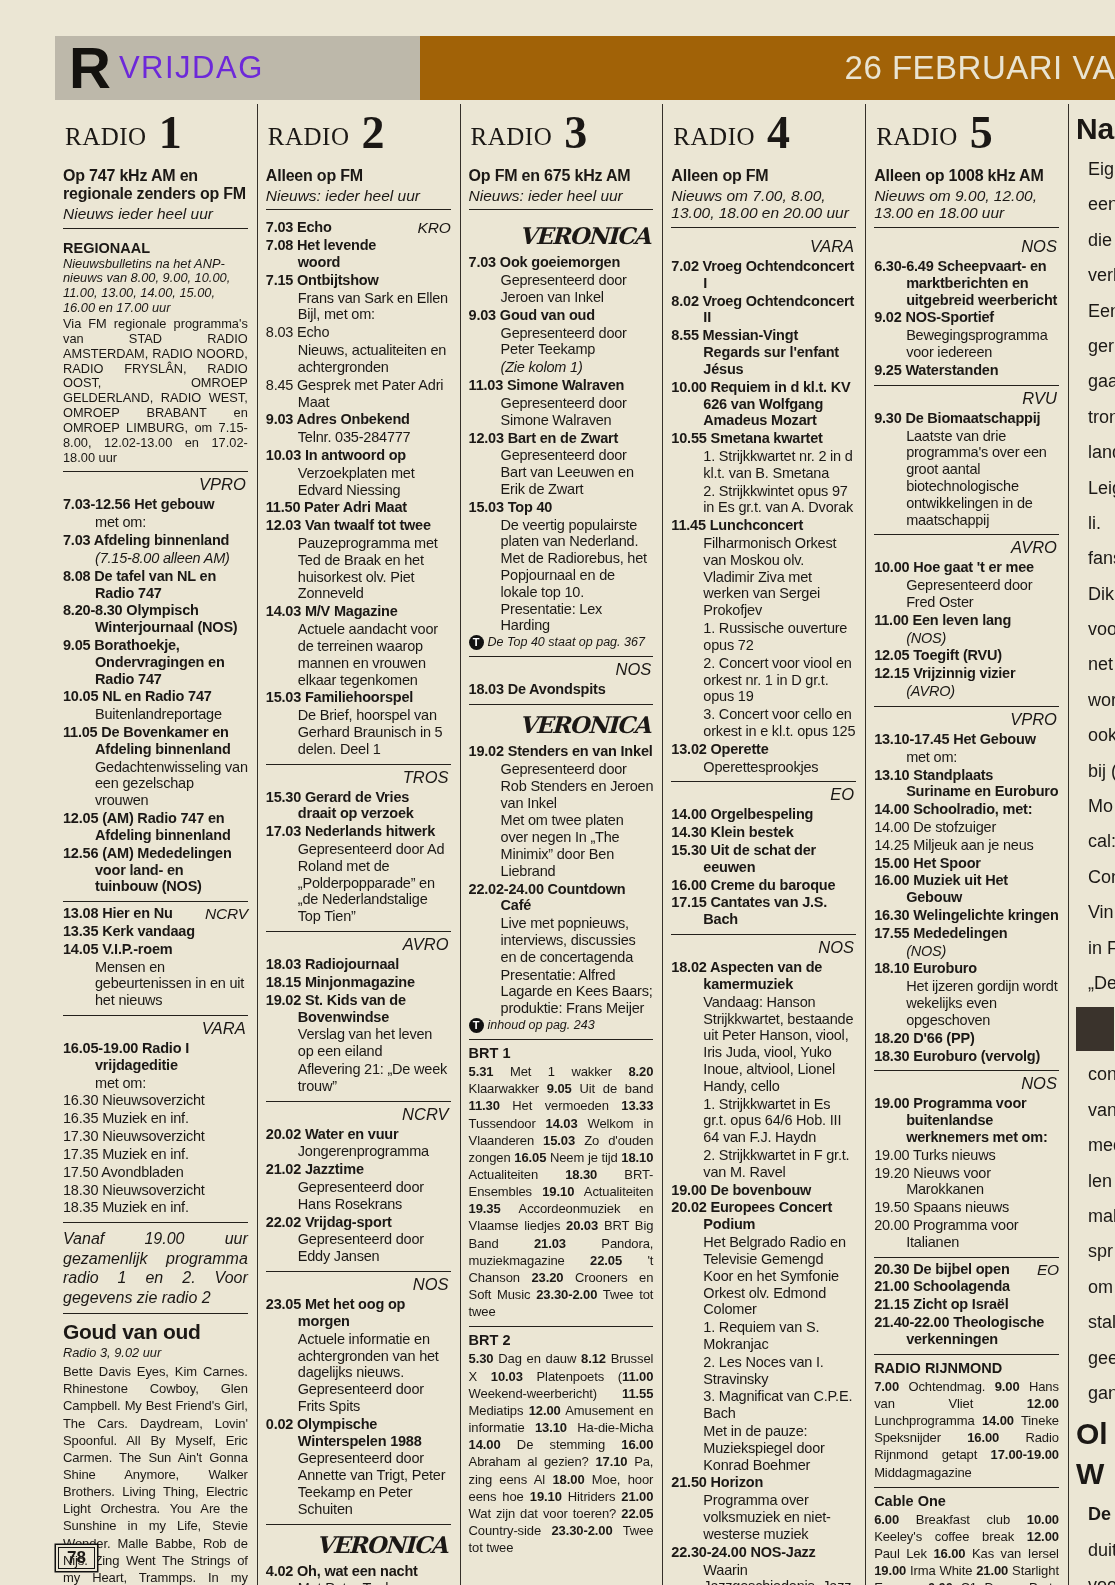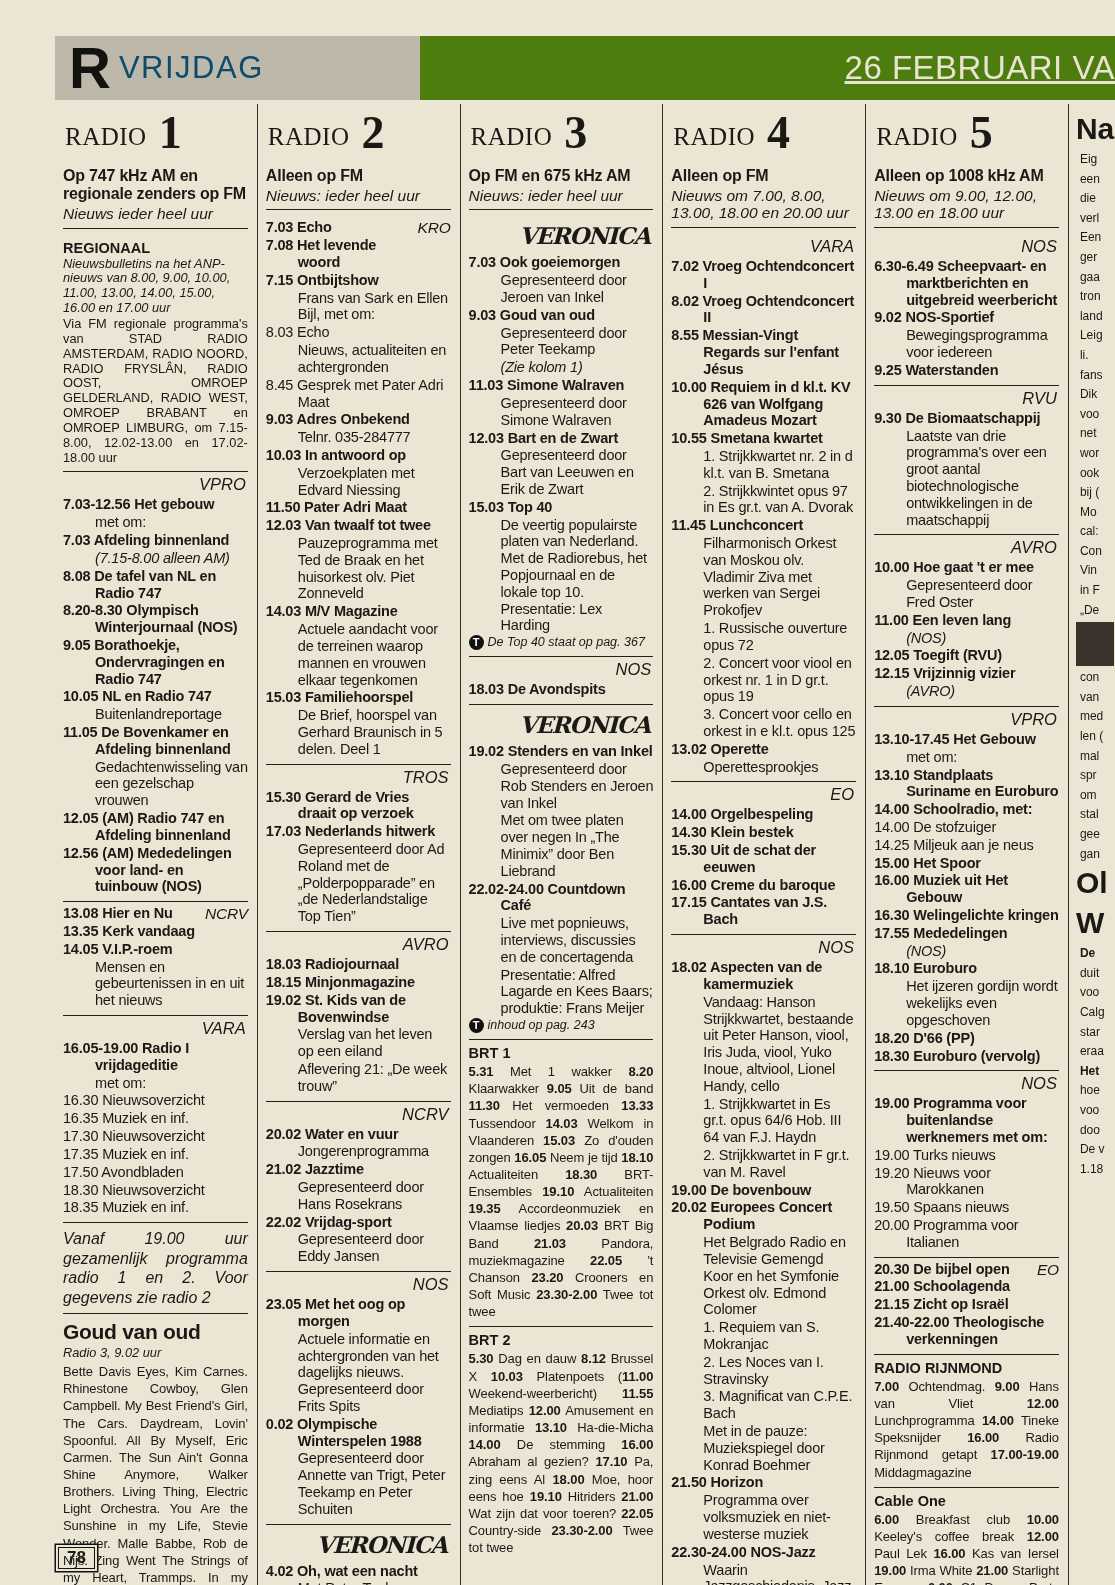--- a/index.html
+++ b/index.html
@@ -2,23 +2,23 @@
 <html><head>
 <meta charset="utf-8">
 <style>
   html,body{margin:0;padding:0;background:#cfcaba;}
   .page{position:relative;width:1115px;height:1585px;background:#ebe6d4;overflow:hidden;
         font-family:"Liberation Sans",sans-serif;color:#1b1815;}
   
   .masthead{position:absolute;top:36px;left:55px;right:0;height:64px;display:flex;}
   .day-box{width:365px;background:#bdb8aa;display:flex;align-items:center;padding-left:14px;box-sizing:border-box;}
   .r-letter{font-size:58px;font-weight:900;line-height:.85;color:#14120f;}
-  .day-label{font-size:31px;color:#0c4a6e;margin-left:8px;letter-spacing:1.5px;}
-  .date-bar{flex:1;background:#4d7c0f;color:#e9e4d2;display:flex;align-items:center;
-            justify-content:flex-end;font-size:33px;letter-spacing:.5px;overflow:hidden;white-space:nowrap;text-decoration:underline;}
+  .day-label{font-size:31px;color:#6d28d9;margin-left:8px;letter-spacing:1.5px;}
+  .date-bar{flex:1;background:#a16207;color:#e9e4d2;display:flex;align-items:center;
+            justify-content:flex-end;font-size:33px;letter-spacing:.5px;overflow:hidden;white-space:nowrap;}
   
   .cols{position:absolute;top:104px;left:55px;right:0;bottom:0;display:flex;align-items:stretch;}
   .col{width:207px;box-sizing:border-box;border-right:1px solid #35302a;padding:4px 9px 0 8px;}
   .col-cut{width:47px;box-sizing:border-box;overflow:hidden;padding:4px 0 0 7px;border-right:none;}
   .radio-head{display:flex;align-items:flex-end;gap:12px;margin:8px 0 16px 2px;font-family:Liberation Serif, serif;}
   .radio-word{font-size:25px;letter-spacing:.5px;}
   .radio-num{font-size:46px;font-weight:900;line-height:.75;letter-spacing:-1px;}
   .intro-bold{font-weight:bold;font-size:16px;line-height:1.14;margin:0;letter-spacing:-.2px;}
   .intro-italic{font-style:italic;font-size:15.5px;line-height:1.14;margin:2px 0 0;}
   .rule{border-top:1.5px solid #23201b;margin-top:5px;}
@@ -39,21 +39,21 @@
   .p-p{font-size:12.8px;line-height:1.16;margin:1px 0;text-align:justify;}
   .p-f{font-size:13px;line-height:1.32;margin:2px 0;text-align:justify;letter-spacing:-.1px;}
   .p-v{font-style:italic;font-size:16px;line-height:1.22;margin:3px 0;text-align:justify;}
   .p-note{font-style:italic;font-size:12.5px;margin:1px 0 2px;}
   .ticon{display:inline-block;width:15px;height:15px;border-radius:50%;background:#111;color:#fff;
          font-weight:bold;font-size:11px;text-align:center;line-height:15px;font-style:normal;margin-right:4px;}
   .pagenum{position:absolute;left:58px;bottom:16px;font-size:17px;font-weight:bold;
            border:1.5px solid #111;padding:0 8px;box-shadow:0 0 0 2px #ebe6d4,0 0 0 3.5px #111;}
   
   .frag-big{font-size:30px;font-weight:900;margin:4px 0 6px;white-space:nowrap;}
-  .frag{font-size:12px;line-height:1.3;margin:4px;white-space:nowrap;}
+  .frag{font-size:18px;line-height:1.3;margin:12px;white-space:nowrap;}
   .frag.b{font-weight:bold;}
   .frag-img{width:38px;height:44px;background:#3a332c;margin:4px 0;}
 </style>
 </head>
 <body>
 
 <div class="page">
   <div class="masthead">
     <div class="day-box">
       <span class="r-letter">R</span>

